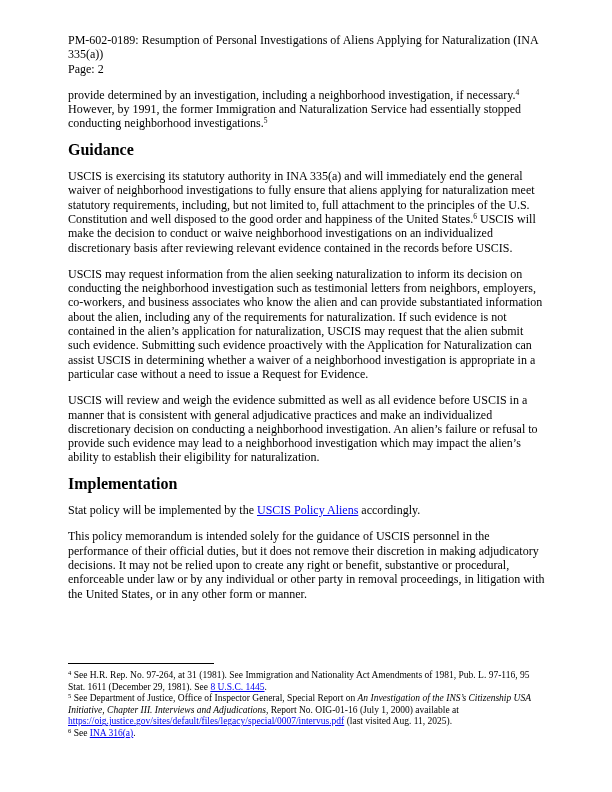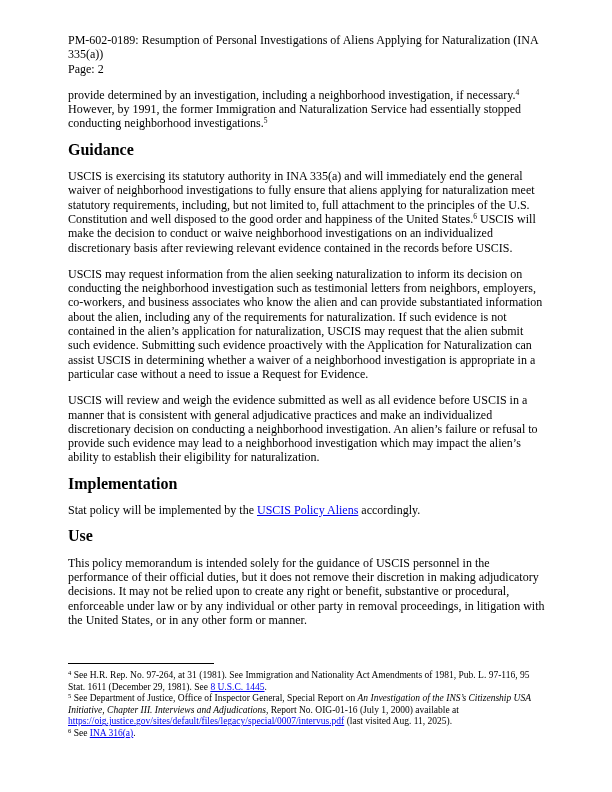--- a/index.html
+++ b/index.html
@@ -79,21 +79,20 @@
   <p><span>USCIS is exercising its statutory authority in INA 335(a) and will immediately end the general waiver of neighborhood investigations to fully ensure that aliens applying for naturalization meet statutory requirements, including, but not limited to, full attachment to the principles of the U.S. Constitution and well disposed to the good order and happiness of the United States.</span><sup>6</sup><span> USCIS will make the decision to conduct or waive neighborhood investigations on an individualized discretionary basis after reviewing relevant evidence contained in the records before USCIS.</span></p>
 
   <p>USCIS may request information from the alien seeking naturalization to inform its decision on conducting the neighborhood investigation such as testimonial letters from neighbors, employers, co-workers, and business associates who know the alien and can provide substantiated information about the alien, including any of the requirements for naturalization. If such evidence is not contained in the alien’s application for naturalization, USCIS may request that the alien submit such evidence. Submitting such evidence proactively with the Application for Naturalization can assist USCIS in determining whether a waiver of a neighborhood investigation is appropriate in a particular case without a need to issue a Request for Evidence.</p>
 
   <p>USCIS will review and weigh the evidence submitted as well as all evidence before USCIS in a manner that is consistent with general adjudicative practices and make an individualized discretionary decision on conducting a neighborhood investigation. An alien’s failure or refusal to provide such evidence may lead to a neighborhood investigation which may impact the alien’s ability to establish their eligibility for naturalization.</p>
 
   <h3>Implementation</h3>
 
   <p><span>Stat policy will be implemented by the </span><a class="link" href="#">USCIS Policy Aliens</a><span> accordingly.</span></p>
 
-  <h3>Use</h3>
 
   <p>This policy memorandum is intended solely for the guidance of USCIS personnel in the performance of their official duties, but it does not remove their discretion in making adjudicatory decisions. It may not be relied upon to create any right or benefit, substantive or procedural, enforceable under law or by any individual or other party in removal proceedings, in litigation with the United States, or in any other form or manner.</p>
 
   <div class="footnotes">
     <div class="fn-rule"></div>
 
     <p class="fn"><sup>4</sup><span> See H.R. Rep. No. 97-264, at 31 (1981). See Immigration and Nationality Act Amendments of 1981, Pub. L. 97-116, 95 Stat. 1611 (December 29, 1981). See </span><a class="link" href="#">8 U.S.C. 1445</a><span>.</span></p>
 
     <p class="fn"><sup>5</sup><span> See Department of Justice, Office of Inspector General, Special Report on </span><i>An Investigation of the INS’s Citizenship USA Initiative, Chapter III. Interviews and Adjudications</i><span>, Report No. OIG-01-16 (July 1, 2000) available at </span><a class="link" href="#">https://oig.justice.gov/sites/default/files/legacy/special/0007/intervus.pdf</a><span> (last visited Aug. 11, 2025).</span></p>
 

